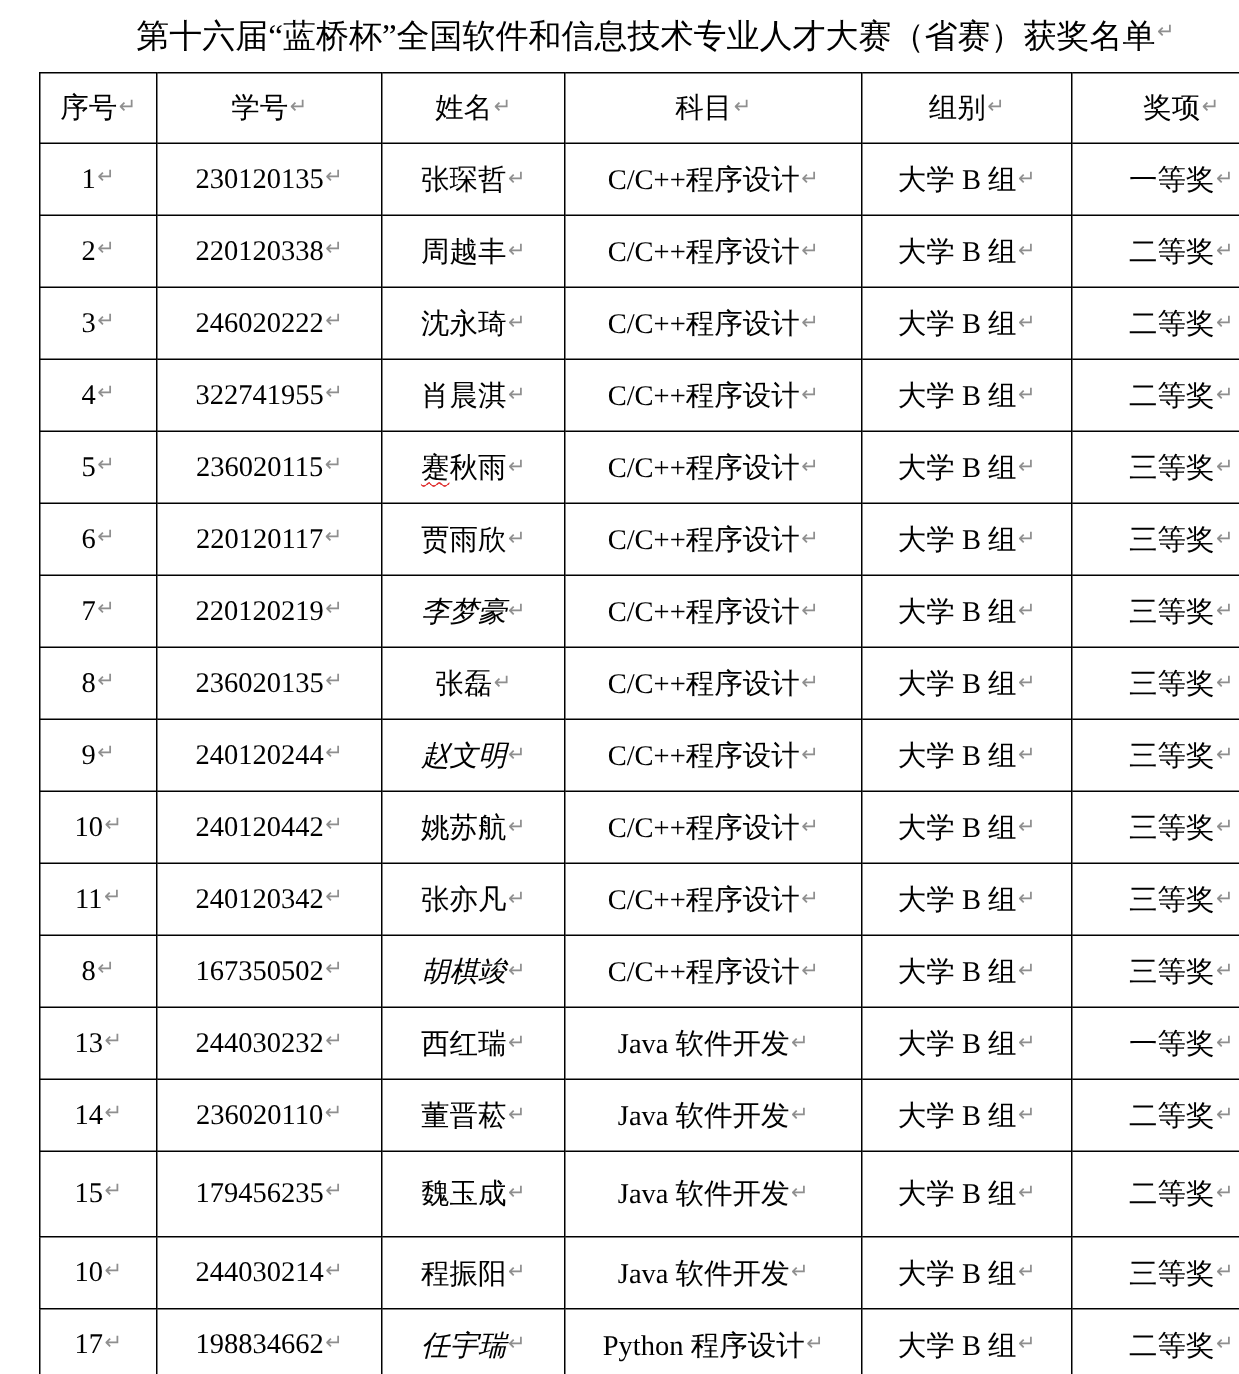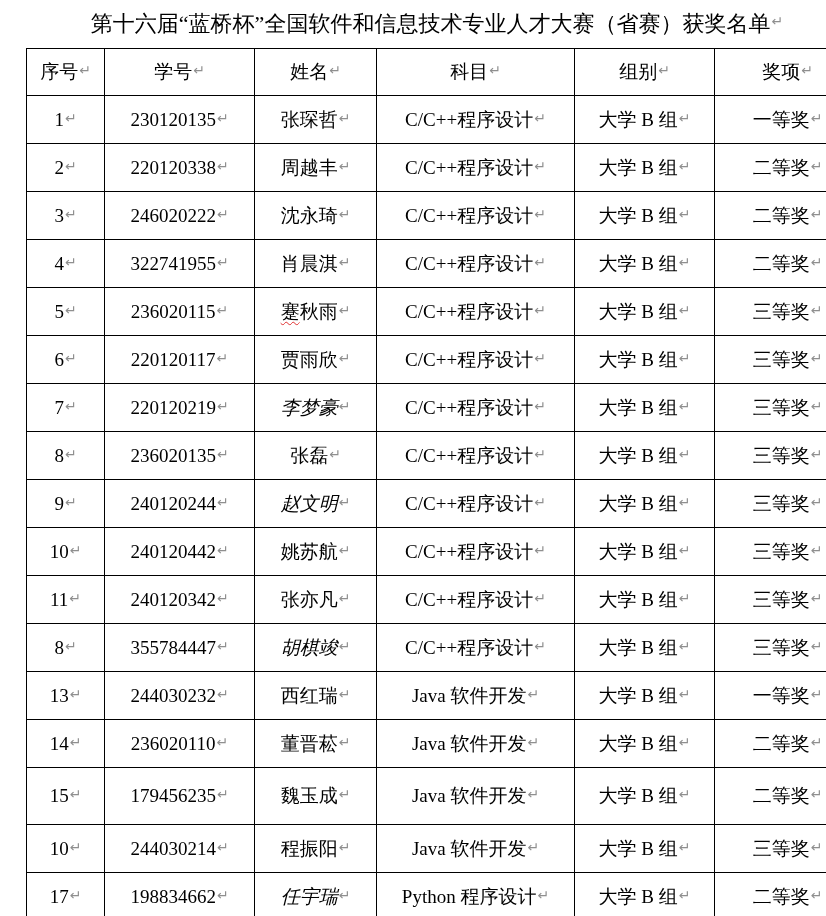--- a/index.html
+++ b/index.html
@@ -170,21 +170,21 @@
         <tr>
           <td><span>11</span><span class="pmark">↵</span></td>
           <td><span>240120342</span><span class="pmark">↵</span></td>
           <td><span>张亦凡</span><span class="pmark">↵</span></td>
           <td><span>C/C++程序设计</span><span class="pmark">↵</span></td>
           <td><span>大学 B 组</span><span class="pmark">↵</span></td>
           <td><span>三等奖</span><span class="pmark">↵</span></td>
         </tr>
         <tr>
           <td><span>8</span><span class="pmark">↵</span></td>
-          <td><span>355784447</span><span class="pmark">↵</span></td>
+          <td><span>167350502</span><span class="pmark">↵</span></td>
           <td><span class="u-grammar">胡棋竣</span><span class="pmark">↵</span></td>
           <td><span>C/C++程序设计</span><span class="pmark">↵</span></td>
           <td><span>大学 B 组</span><span class="pmark">↵</span></td>
           <td><span>三等奖</span><span class="pmark">↵</span></td>
         </tr>
         <tr>
           <td><span>13</span><span class="pmark">↵</span></td>
           <td><span>244030232</span><span class="pmark">↵</span></td>
           <td><span>西红瑞</span><span class="pmark">↵</span></td>
           <td><span>Java 软件开发</span><span class="pmark">↵</span></td>

